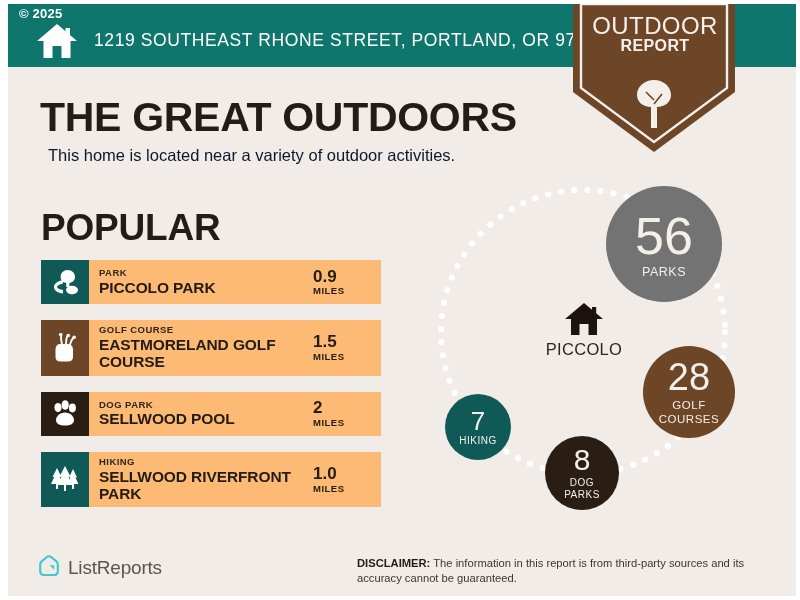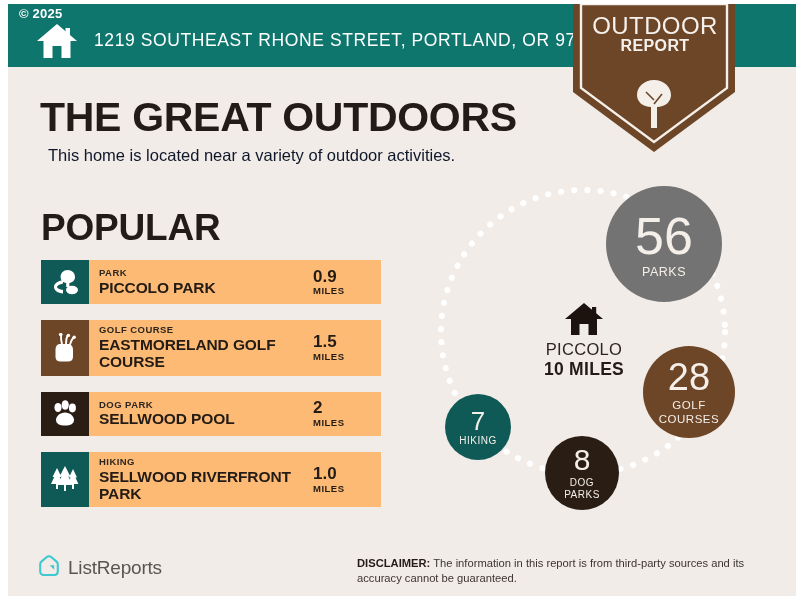--- a/index.html
+++ b/index.html
@@ -309,21 +309,20 @@
       <span class="l">HIKING</span>
     </div>
 
     <div id="center-ico">
       <svg width="40" height="34" viewBox="0 0 40 34">
         <path d="M20 1 L39 17 L33 17 L33 33 L24.5 33 L24.5 22 L15.5 22 L15.5 33 L7 33 L7 17 L1 17 Z" fill="#1d130e"></path>
         <rect x="28" y="5" width="4.2" height="7.5" fill="#1d130e"></rect>
       </svg>
     </div>
     <div id="center-l1">PICCOLO</div>
-    <div id="center-l2">10 MILES</div>
   </div>
 
   <div id="logo">
     <span>
       <svg width="22" height="24" viewBox="0 0 22 24">
         <path d="M11 2.2 C12 2.2 12.8 2.6 13.5 3.2 L18.6 7.6 C19.4 8.3 19.8 9.2 19.8 10.3
                  L19.8 17.6 C19.8 19.6 18.3 21 16.4 21 L5.6 21 C3.7 21 2.2 19.6 2.2 17.6
                  L2.2 10.3 C2.2 9.2 2.6 8.3 3.4 7.6 L8.5 3.2 C9.2 2.6 10 2.2 11 2.2 Z" fill="none" stroke="#3ec8d2" stroke-width="2.1"></path>
         <path d="M11.6 11.2 L16.2 11.2 L16.2 15.8 Z" fill="#3ec8d2"></path>
       </svg>

